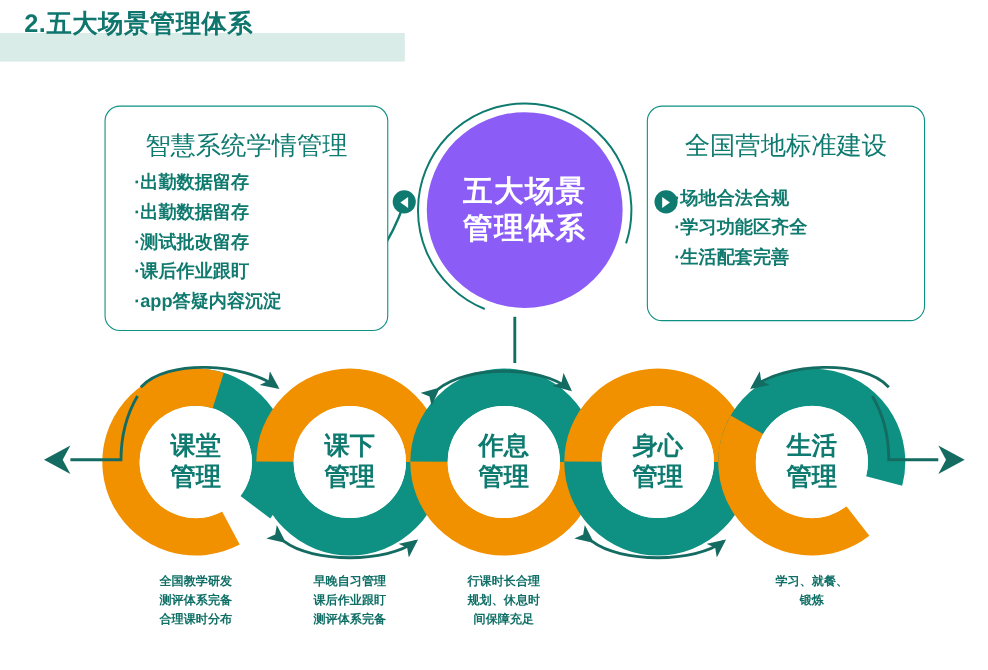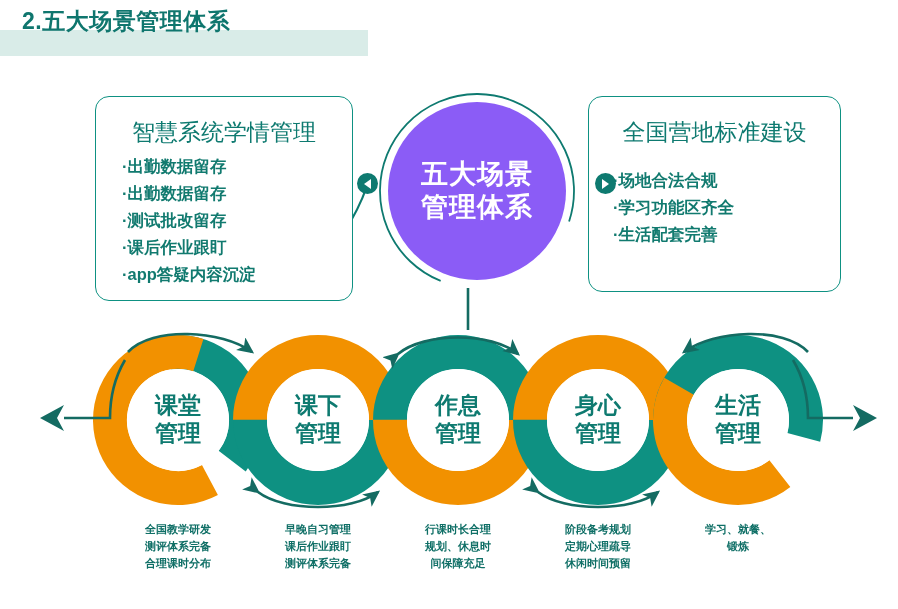--- a/index.html
+++ b/index.html
@@ -240,23 +240,18 @@
   <div class="caption" style="left:243px;top:521px;">
     <div>早晚自习管理</div>
     <div>课后作业跟盯</div>
     <div>测评体系完备</div>
   </div>
   <div class="caption" style="left:383px;top:521px;">
     <div>行课时长合理</div>
     <div>规划、休息时</div>
     <div>间保障充足</div>
   </div>
-  <div class="caption" style="left:523px;top:521px;">
-    <div>阶段备考规划</div>
-    <div>定期心理疏导</div>
-    <div>休闲时间预留</div>
-  </div>
   <div class="caption" style="left:663px;top:521px;">
     <div>学习、就餐、</div>
     <div>锻炼</div>
   </div>
 
 </div>
 
 </body></html>

